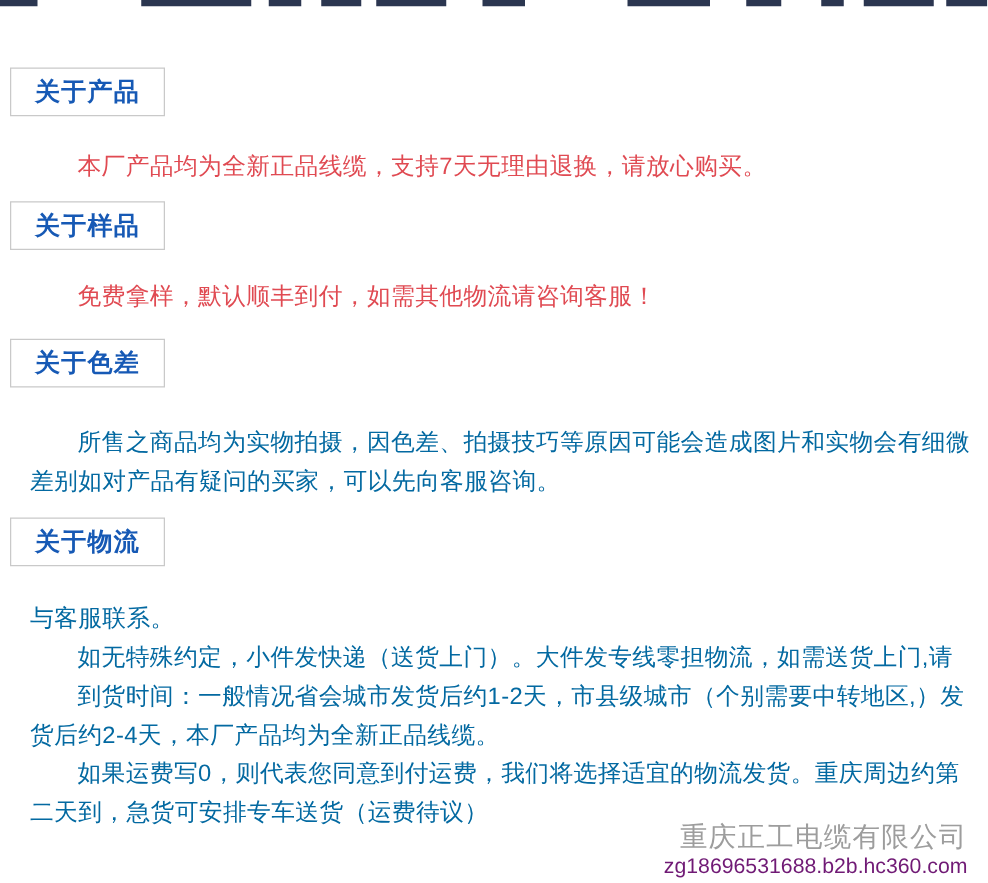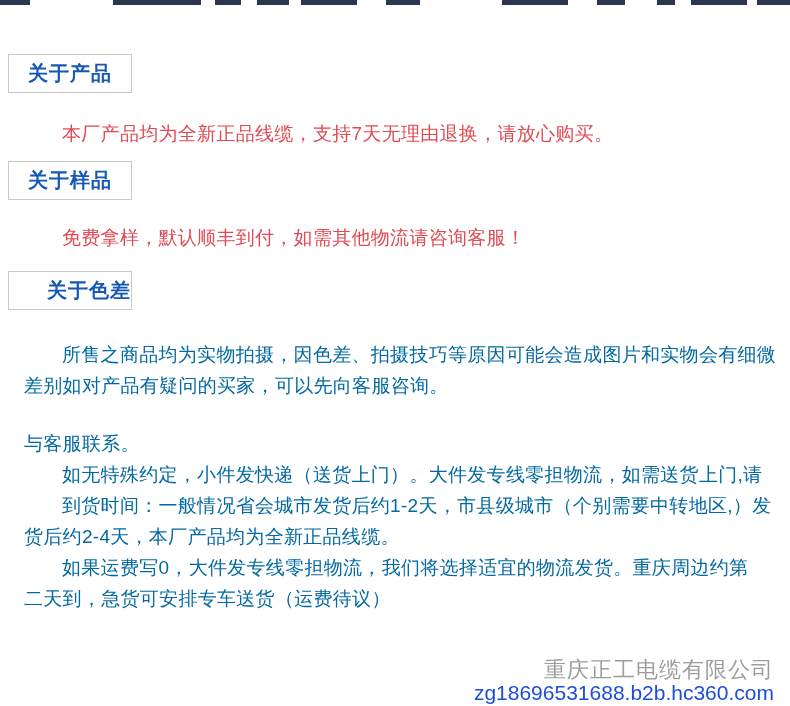--- a/index.html
+++ b/index.html
@@ -39,40 +39,40 @@
     white-space:nowrap;
     letter-spacing:0.3px;
   }
   .indent{padding-left:62px;}
   .red{color:#e04a52;}
 
   .mt-box1{margin-top:48px;}
   .mt-red1{margin-top:27px;line-height:27px;}
   .mt-box2{margin-top:14px;}
   .mt-red2{margin-top:24px;line-height:27px;}
-  .mt-box3{margin-top:20px;justify-content:flex-end;}
+  .mt-box3{margin-top:20px;}
   .mt-para1{margin-top:29px;}
   .mt-box4{margin-top:13px;}
   .mt-para2{margin-top:27px;}
 
   .watermark{
     position:absolute;
     right:16px;bottom:2px;
     text-align:right;
     line-height:23px;
   }
   .wm-company{
     color:#9d9d9d;
     font-size:22px;
     letter-spacing:1px;
     white-space:nowrap;
   }
   .wm-url{
-    color:#1d4ed8;
-    font-size:21px;
+    color:#701a75;
+    font-size:17px;
     white-space:nowrap;
   }
 </style>
 </head>
 <body>
 
 <div class="page">
 
   <div class="top-fragments">
     <span class="frag" style="left:0;width:30px"></span>
@@ -101,30 +101,33 @@
     <div class="line indent red mt-red2">免费拿样，默认顺丰到付，如需其他物流请咨询客服！</div>
 
     <div class="hbox mt-box3">
       <span>关于色差</span>
     </div>
     <div class="mt-para1">
       <div class="line indent">所售之商品均为实物拍摄，因色差、拍摄技巧等原因可能会造成图片和实物会有细微</div>
       <div class="line">差别如对产品有疑问的买家，可以先向客服咨询。</div>
     </div>
 
+    <div class="hbox mt-box4">
+      <span>关于物流</span>
+    </div>
     <div class="mt-para2">
       <div class="line">与客服联系。</div>
       <div class="line indent">如无特殊约定，小件发快递（送货上门）。大件发专线零担物流，如需送货上门,请</div>
     </div>
     <div>
       <div class="line indent">到货时间：一般情况省会城市发货后约1-2天，市县级城市（个别需要中转地区,）发</div>
       <div class="line">货后约2-4天，本厂产品均为全新正品线缆。</div>
     </div>
     <div>
-      <div class="line indent">如果运费写0，大件发专线零担物流，我们将选择适宜的物流发货。重庆周边约第</div>
+      <div class="line indent">如果运费写0，则代表您同意到付运费，我们将选择适宜的物流发货。重庆周边约第</div>
       <div class="line">二天到，急货可安排专车送货（运费待议）</div>
     </div>
 
   </div>
 
   <div class="watermark">
     <div class="wm-company">重庆正工电缆有限公司</div>
     <div class="wm-url">zg18696531688.b2b.hc360.com</div>
   </div>
 

